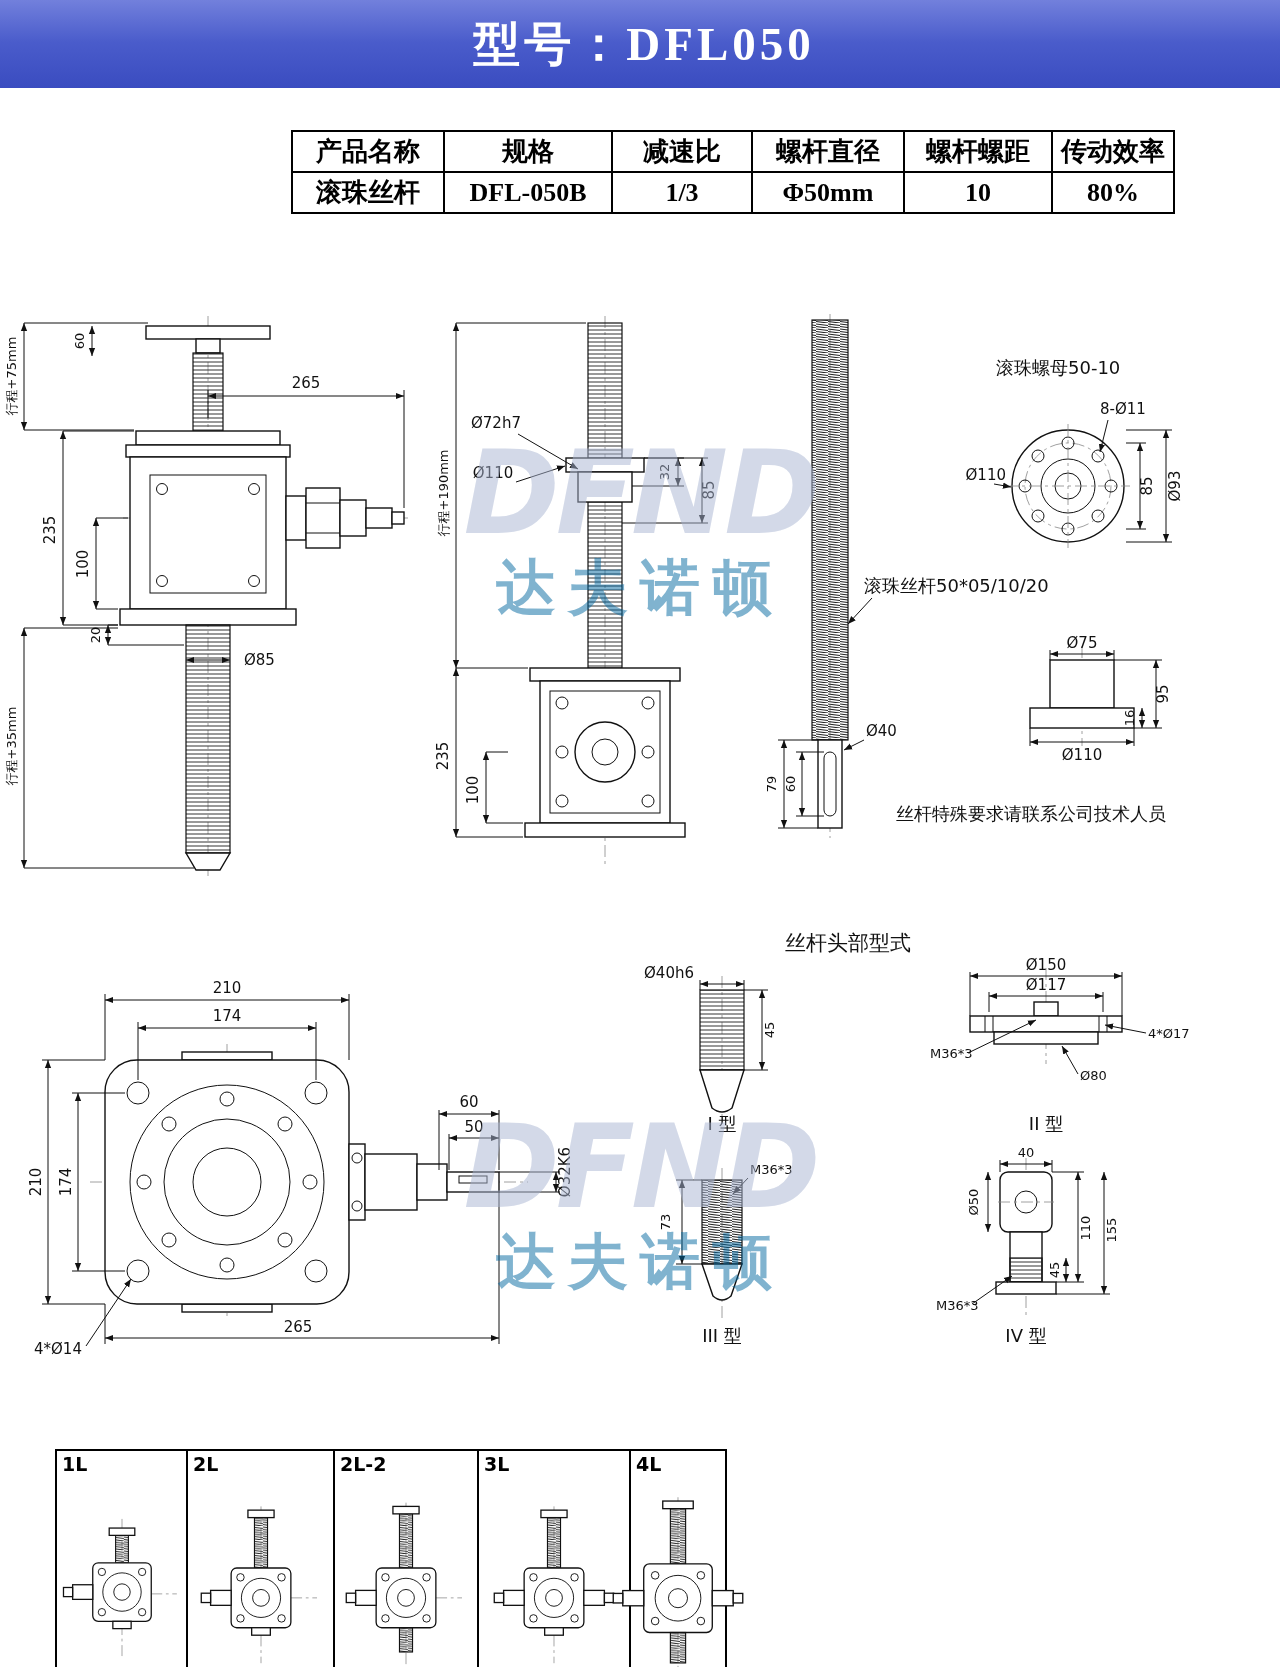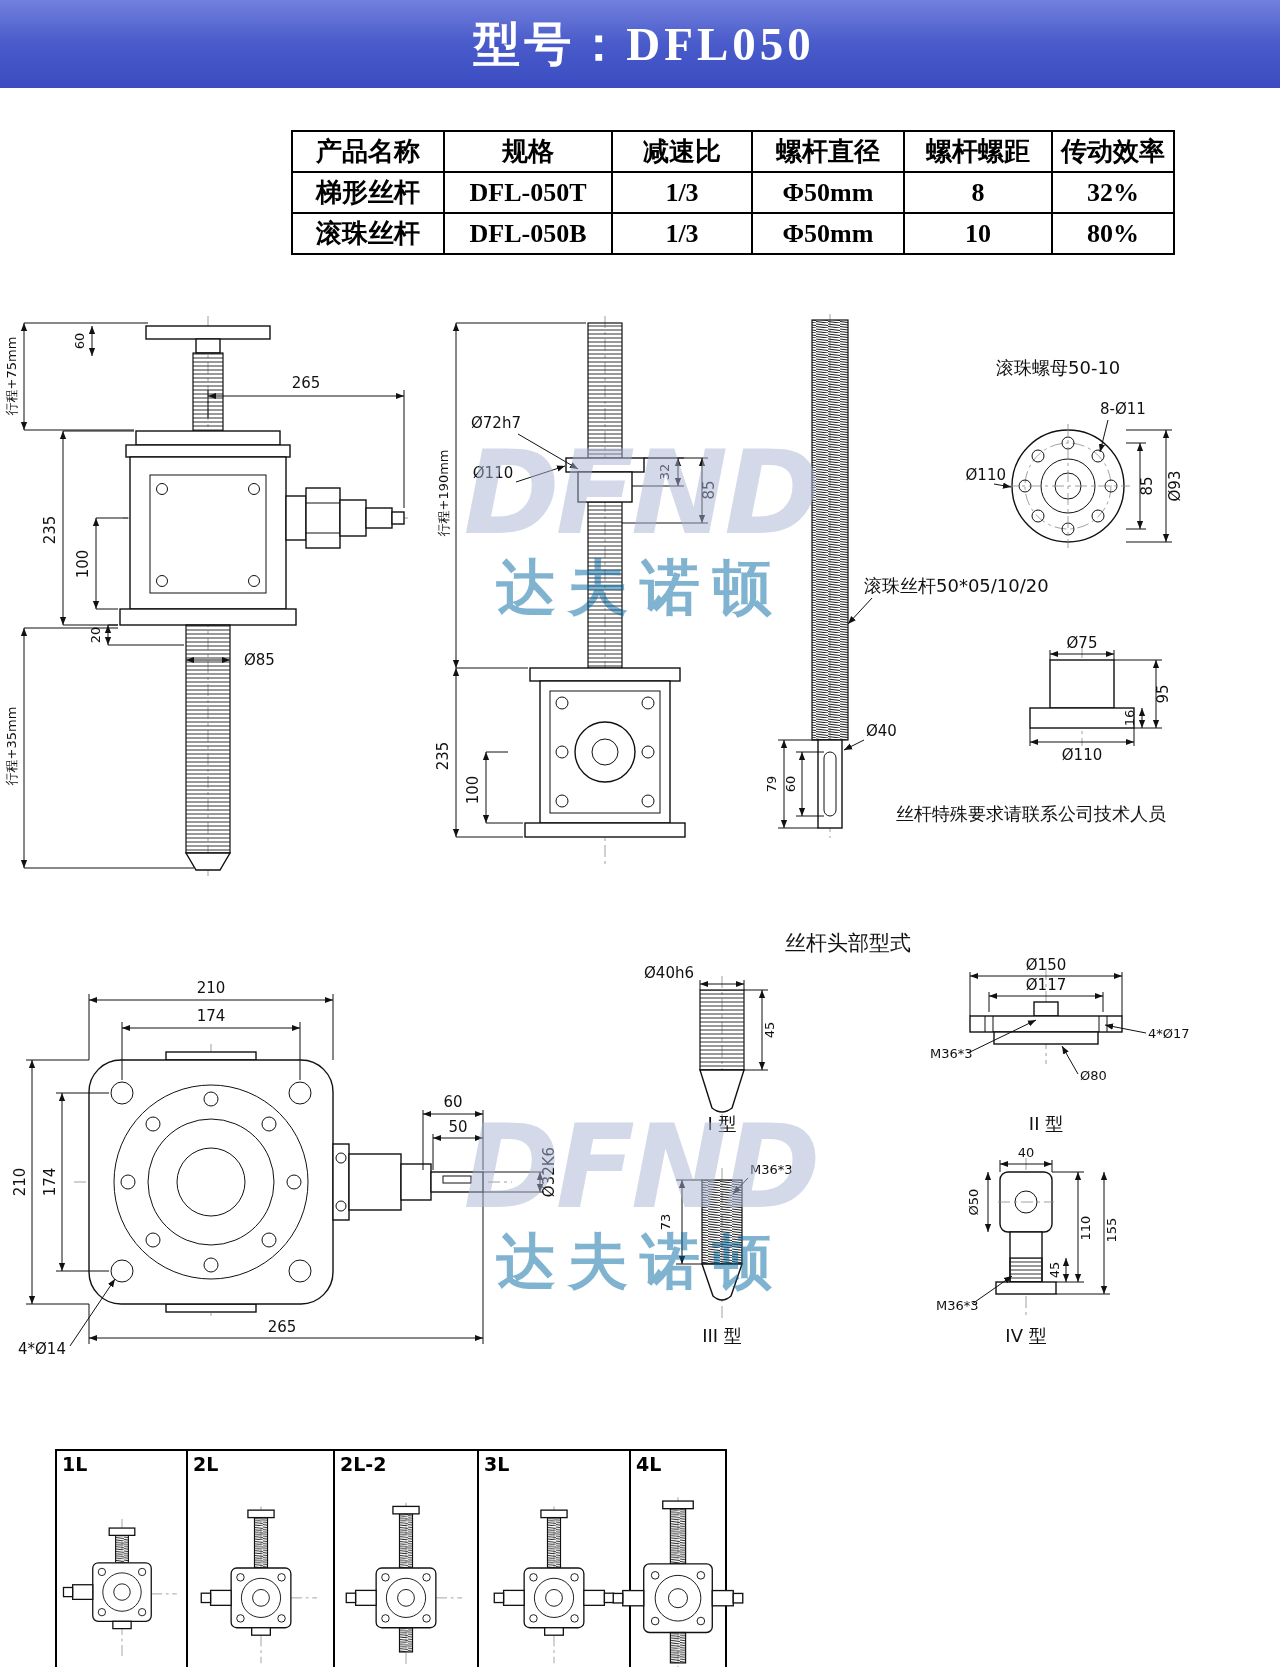--- a/index.html
+++ b/index.html
@@ -82,28 +82,20 @@
         <col style="width:106px">
       </colgroup>
     <tbody>
         <tr>
       <th>产品名称</th>
       <th>规格</th>
       <th>减速比</th>
       <th>螺杆直径</th>
       <th>螺杆螺距</th>
       <th>传动效率</th>
-    </tr>
-    <tr>
-      <td>梯形丝杆</td>
-      <td>DFL-050T</td>
-      <td>1/3</td>
-      <td>Φ50mm</td>
-      <td>8</td>
-      <td>32%</td>
     </tr>
     <tr>
       <td>滚珠丝杆</td>
       <td>DFL-050B</td>
       <td>1/3</td>
       <td>Φ50mm</td>
       <td>10</td>
       <td>80%</td>
     </tr>
   </tbody>
@@ -286,21 +278,21 @@
       <line class="dim" x1="374" y1="400" x2="374" y2="420" marker-start="url(#arr)" marker-end="url(#arr)"></line>
       <text class="t13" transform="rotate(-90 366 410)" x="366" y="410" text-anchor="middle">16</text>
       <path class="dim" d="M262 420 V438 M366 420 V438"></path>
       <line class="dim" x1="262" y1="434" x2="366" y2="434" marker-start="url(#arr)" marker-end="url(#arr)"></line>
       <text x="314" y="452" text-anchor="middle">Ø110</text>
 
       <text class="t18" x="128" y="512" text-anchor="start">丝杆特殊要求请联系公司技术人员</text>
     </svg>
   </div>
 
-  <div class="draw" style="left:12px; top:948px">
+  <div class="draw" style="left:28px; top:948px">
     <svg viewBox="0 0 580 430" width="580" height="430">
       <path class="cl" d="M199 96 V372 M62 234 H500"></path>
       <g>
         <rect class="obj" x="154" y="104" width="90" height="8"></rect>
         <rect class="obj" x="154" y="356" width="90" height="8"></rect>
         <rect class="obj" x="77" y="112" width="244" height="244" rx="32"></rect>
         <circle class="obj2" cx="110" cy="145" r="11"></circle>
         <circle class="obj2" cx="288" cy="145" r="11"></circle>
         <circle class="obj2" cx="110" cy="323" r="11"></circle>
         <circle class="obj2" cx="288" cy="323" r="11"></circle>

